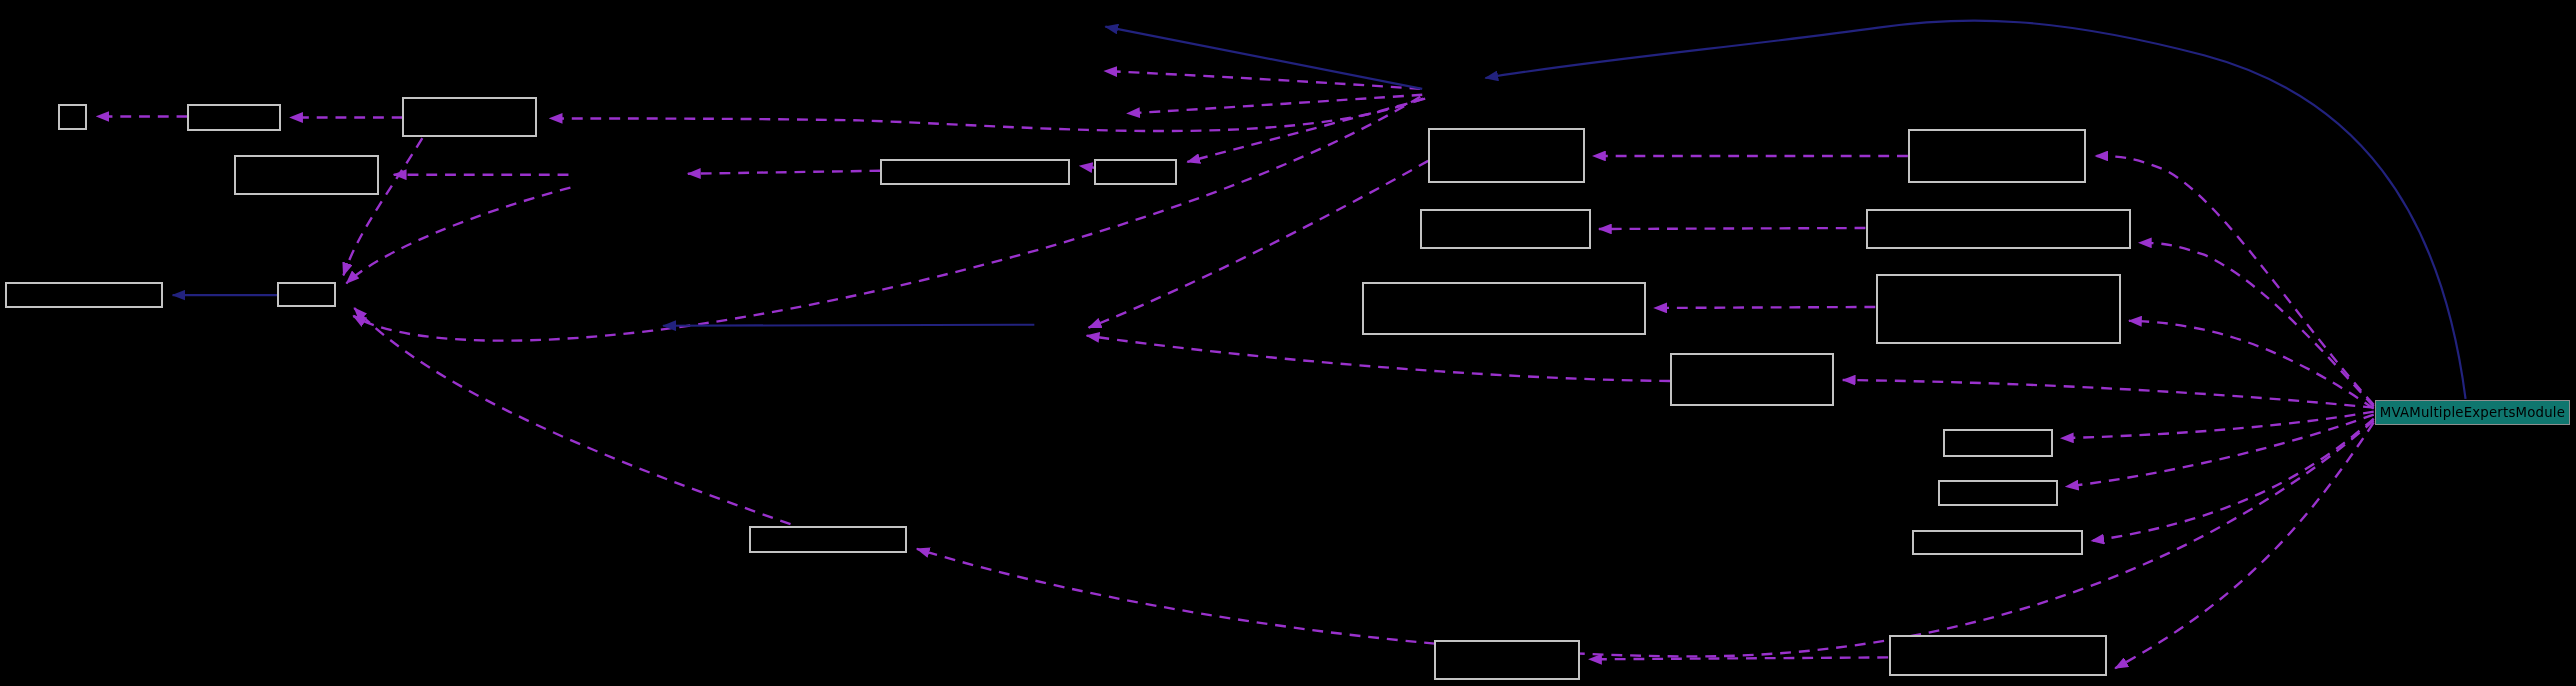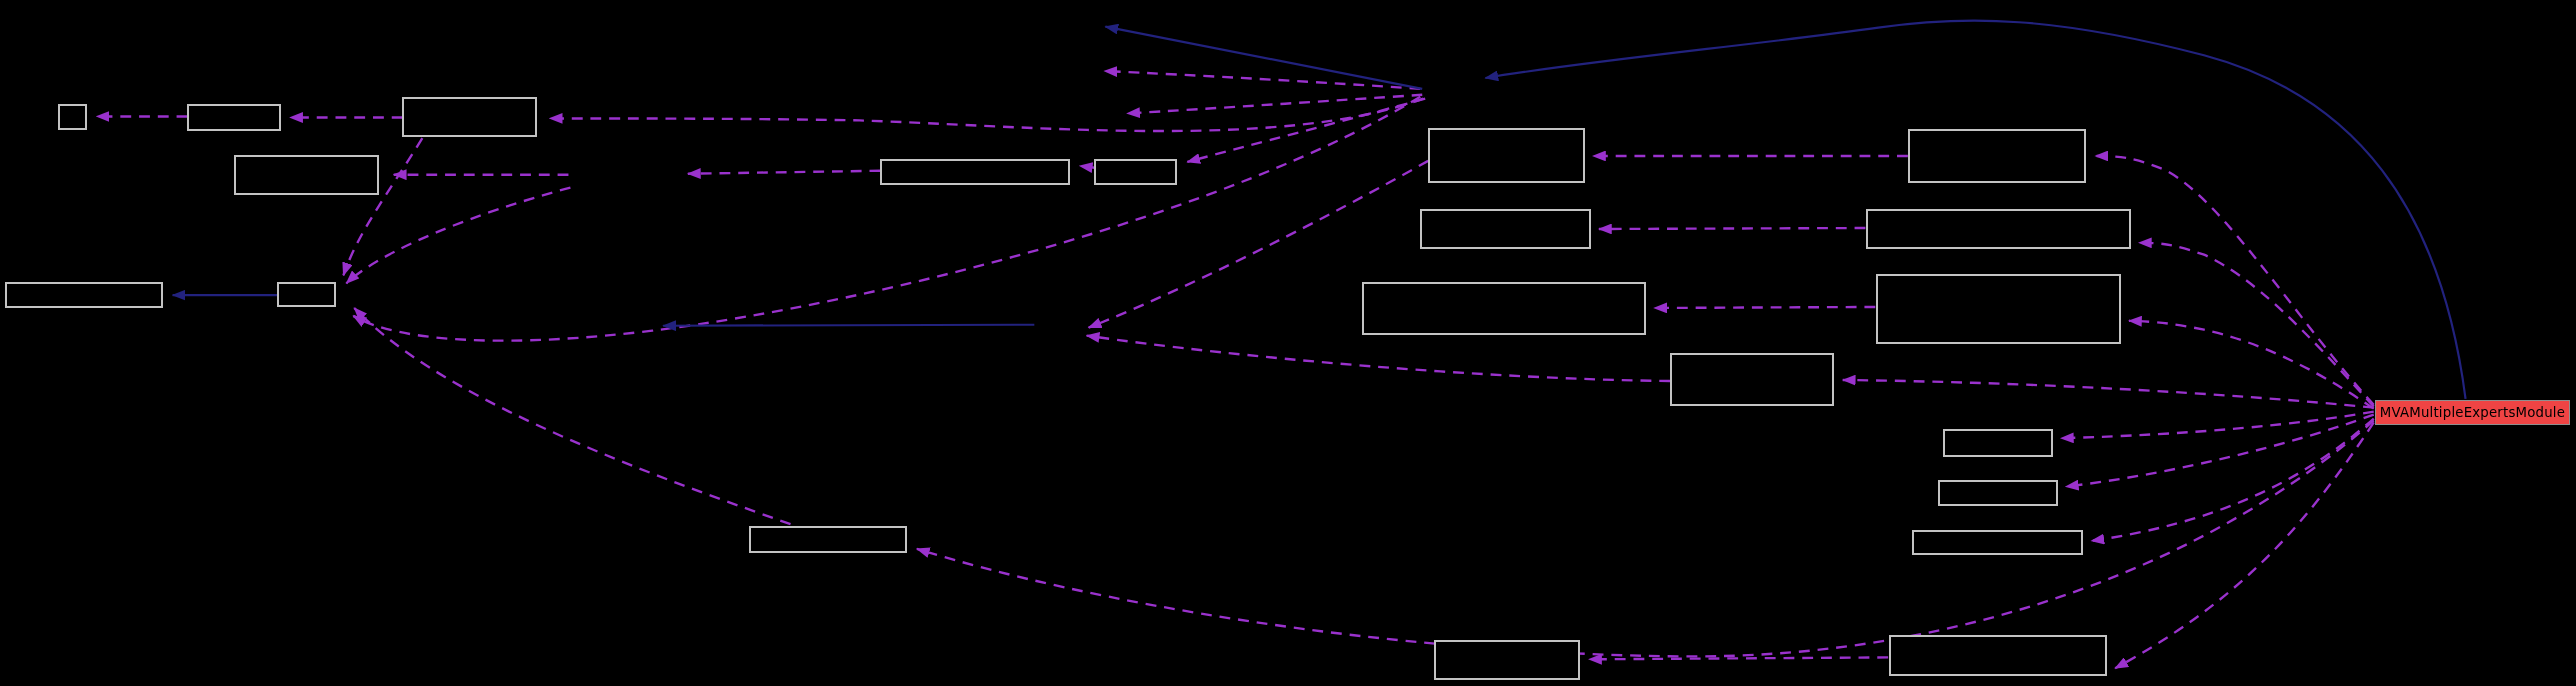--- a/index.html
+++ b/index.html
@@ -1,20 +1,20 @@
 <!DOCTYPE html>
 <html><head>
 <meta charset="utf-8">
 <style>
   html,body{margin:0;padding:0;background:#000;}
   #stage{position:relative;width:2576px;height:686px;background:#000;overflow:hidden;
          font-family:"DejaVu Sans","Liberation Sans",sans-serif;}
   #edges{position:absolute;left:0;top:0;width:2576px;height:686px;}
   .gnode{position:absolute;box-sizing:border-box;background:#000;border:2px solid #c3c3c3;}
-  .gnode.main{background:#ef4444;border:1px solid #8f8f8f;color:#000;
+  .gnode.main{background:#0f766e;border:1px solid #8f8f8f;color:#000;
               display:flex;align-items:center;justify-content:center;
               font-size:13.3px;letter-spacing:0.2px;white-space:nowrap;}
   path.dep{fill:none;stroke:#9a32cd;stroke-width:2.4;stroke-dasharray:11 8;}
   path.inh{fill:none;stroke:#22227e;stroke-width:2.2;}
 </style>
 </head>
 <body>
 
 <div id="stage">
   <svg id="edges" viewBox="0 0 2608 695" xmlns="http://www.w3.org/2000/svg">

